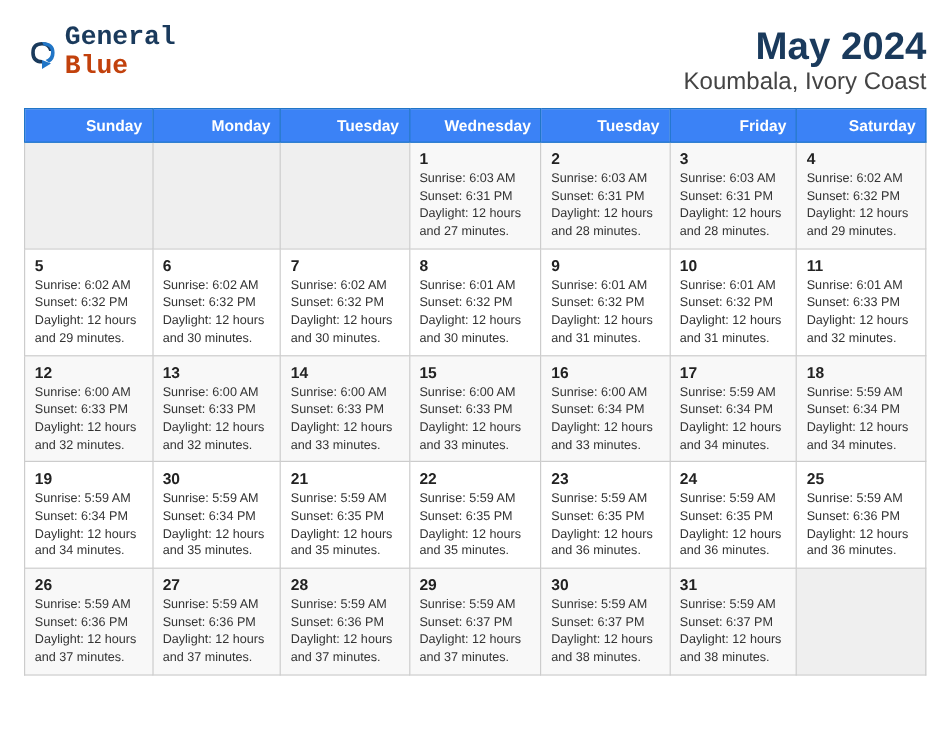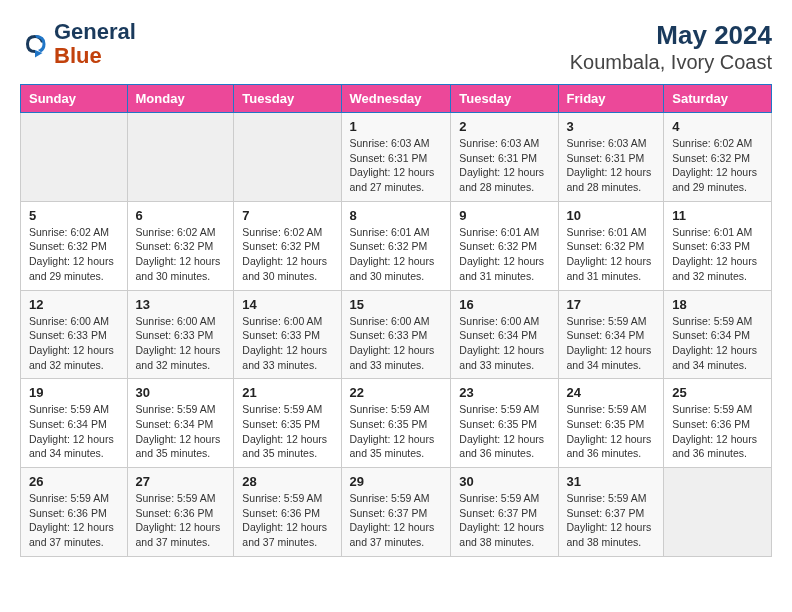--- a/index.html
+++ b/index.html
@@ -18,50 +18,51 @@
     }
     .logo {
       display: flex;
       align-items: center;
     }
     .logo-text {
       font-size: 22px;
       font-weight: bold;
       color: #1a3a5c;
       line-height: 1.1;
+      font-family: Liberation Mono, monospace;
     }
     .logo-text span {
       color: #c2410c;
     }
     .logo-icon {
       width: 30px;
       height: 30px;
       margin-right: 4px;
     }
     .title-block {
       text-align: right;
     }
     .title-block h1 {
-      font-size: 26px;
+      font-size: 32px;
       font-weight: bold;
       color: #1a3a5c;
     }
     .title-block h2 {
       font-size: 20px;
       color: #444;
       font-weight: normal;
     }
     table {
       width: 100%;
       border-collapse: collapse;
     }
     thead tr th {
-      background-color: #ec4899;
+      background-color: #3b82f6;
       color: #fff;
-      text-align: left;
+      text-align: right;
       padding: 6px 8px;
       font-size: 13px;
       border: 1px solid #2176c7;
     }
     tbody tr td {
       vertical-align: top;
       padding: 6px 8px;
       font-size: 11px;
       color: #222;
       border: 1px solid #ccc;

